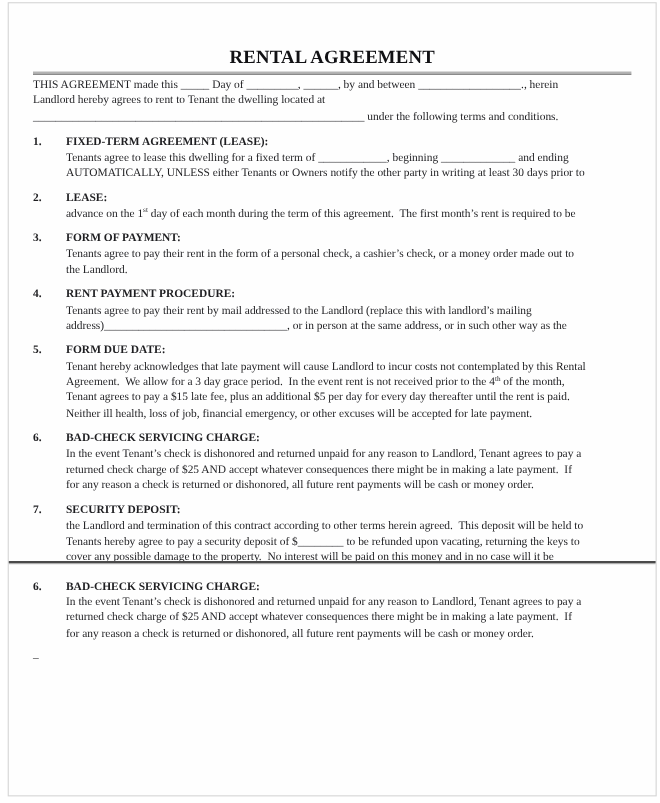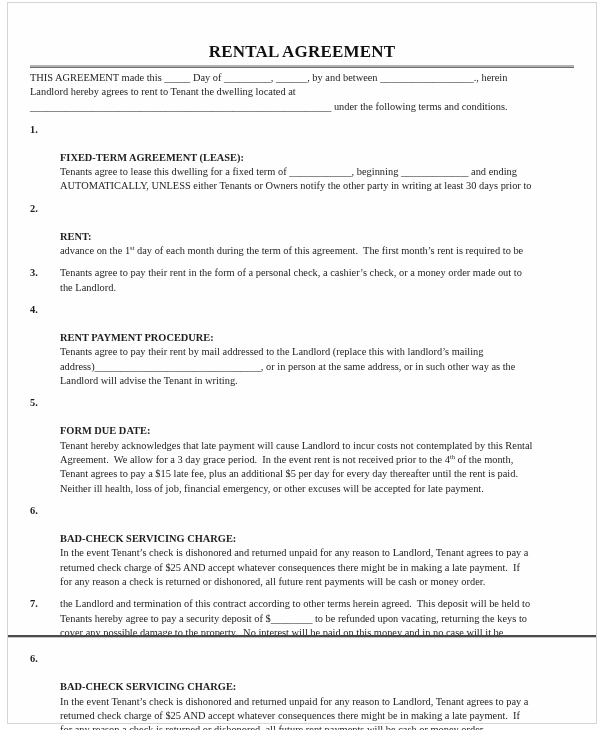--- a/index.html
+++ b/index.html
@@ -26,21 +26,21 @@
   .body-text { font-size: 10.4px; }
   .ln {
     line-height: 14.35px; height: 14.35px;
     white-space: pre; overflow: visible;
   }
   .intro { margin-top: 3px; }
   .sections { margin-top: 8.5px; }
   .section { display: flex; margin-bottom: 8px; }
   .section .num { width: 30px; flex: 0 0 30px; font-weight: bold; }
   .section .content { flex: 1 1 auto; min-width: 0; }
-  .section .heading { font-weight: bold; margin-top: 28px; }
+  .section .heading { font-weight: bold; }
   sup { font-size: 6.5px; line-height: 0; vertical-align: 4px; letter-spacing: 0; }
   .page-break-rule {
     height: 0; margin: -5px -22px 15px -22px;
     border-top: 2px solid #4a4a4a;
     box-shadow: 0 1px 0 #c6c6c6;
     position: relative; z-index: 2;
   }
   .footer-mark { margin-top: 2px; font-size: 10.4px; line-height: 14.35px; }
 </style>
 </head>
@@ -67,40 +67,40 @@
           <div class="content">
             <div class="heading ln">FIXED-TERM AGREEMENT (LEASE):</div>
             <div class="ln">Tenants agree to lease this dwelling for a fixed term of ____________, beginning _____________ and ending</div>
             <div class="ln">AUTOMATICALLY, UNLESS either Tenants or Owners notify the other party in writing at least 30 days prior to</div>
           </div>
         </div>
 
         <div class="section">
           <div class="num ln">2.</div>
           <div class="content">
-            <div class="heading ln">RENT:</div>
+            <div class="heading ln">LEASE:</div>
             <div class="ln"><span>advance on the 1</span><sup>st</sup><span> day of each month during the term of this agreement.  The first month’s rent is required to be</span></div>
           </div>
         </div>
 
         <div class="section">
           <div class="num ln">3.</div>
           <div class="content">
+            <div class="heading ln">FORM OF PAYMENT:</div>
             <div class="ln">Tenants agree to pay their rent in the form of a personal check, a cashier’s check, or a money order made out to</div>
             <div class="ln">the Landlord.</div>
           </div>
         </div>
 
         <div class="section">
           <div class="num ln">4.</div>
           <div class="content">
             <div class="heading ln">RENT PAYMENT PROCEDURE:</div>
             <div class="ln">Tenants agree to pay their rent by mail addressed to the Landlord (replace this with landlord’s mailing</div>
             <div class="ln">address)________________________________, or in person at the same address, or in such other way as the</div>
-            <div class="ln">Landlord will advise the Tenant in writing.</div>
           </div>
         </div>
 
         <div class="section">
           <div class="num ln">5.</div>
           <div class="content">
             <div class="heading ln">FORM DUE DATE:</div>
             <div class="ln">Tenant hereby acknowledges that late payment will cause Landlord to incur costs not contemplated by this Rental</div>
             <div class="ln"><span>Agreement.  We allow for a 3 day grace period.  In the event rent is not received prior to the 4</span><sup>th</sup><span> of the month,</span></div>
             <div class="ln">Tenant agrees to pay a $15 late fee, plus an additional $5 per day for every day thereafter until the rent is paid.</div>
@@ -114,20 +114,21 @@
             <div class="heading ln">BAD-CHECK SERVICING CHARGE:</div>
             <div class="ln">In the event Tenant’s check is dishonored and returned unpaid for any reason to Landlord, Tenant agrees to pay a</div>
             <div class="ln">returned check charge of $25 AND accept whatever consequences there might be in making a late payment.  If</div>
             <div class="ln">for any reason a check is returned or dishonored, all future rent payments will be cash or money order.</div>
           </div>
         </div>
 
         <div class="section" style="margin-bottom:0;">
           <div class="num ln">7.</div>
           <div class="content">
+            <div class="heading ln">SECURITY DEPOSIT:</div>
             <div class="ln">the Landlord and termination of this contract according to other terms herein agreed.  This deposit will be held to</div>
             <div class="ln">Tenants hereby agree to pay a security deposit of $________ to be refunded upon vacating, returning the keys to</div>
             <div class="ln">cover any possible damage to the property.  No interest will be paid on this money and in no case will it be</div>
           </div>
         </div>
 
         <div class="page-break-rule"></div>
 
         <div class="section">
           <div class="num ln">6.</div>

